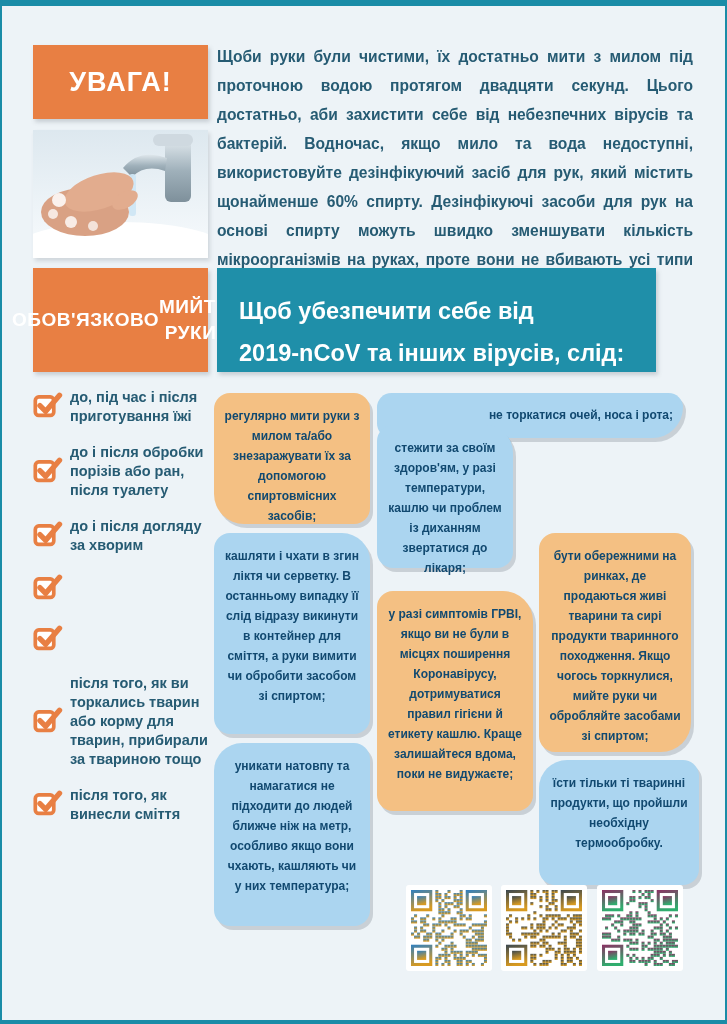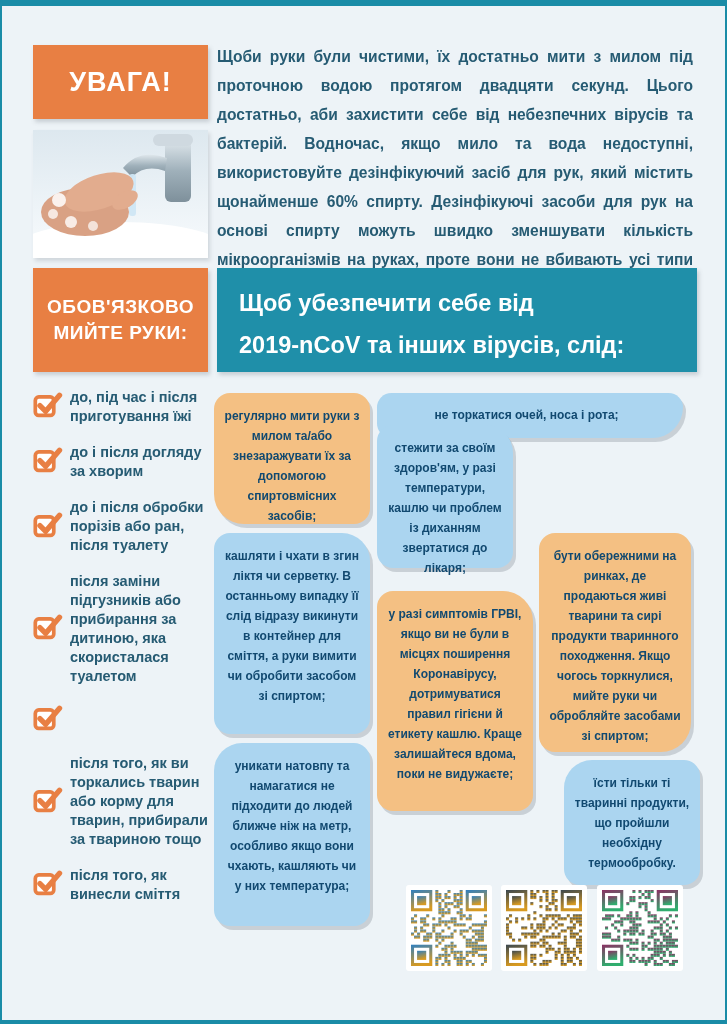--- a/index.html
+++ b/index.html
@@ -35,65 +35,65 @@
     box-shadow:2px 3px 4px rgba(90,100,110,.25);
   }
   .photo{
     position:absolute;left:31px;top:130px;width:175px;height:128px;
     box-shadow:2px 3px 4px rgba(90,100,110,.2);
     overflow:hidden;background:#e8eef3;
   }
   .mandatory-box{
     position:absolute;left:31px;top:268px;width:175px;height:104px;
     background:var(--orange);color:#fff;
-    display:flex;flex-direction:column;align-items:center;justify-content:center;
+    display:flex;flex-direction:row;align-items:center;justify-content:center;
     font-size:19px;font-weight:800;line-height:26px;letter-spacing:.5px;
     text-align:center;
     box-shadow:2px 3px 4px rgba(90,100,110,.25);
   }
   .checklist{position:absolute;left:31px;top:388px;width:176px;}
   .check-item{display:flex;align-items:flex-start;margin-bottom:17px;}
   .check-item .icon{flex:0 0 30px;margin-right:7px;align-self:center;}
   .check-item .label{
     font-size:14.5px;font-weight:700;line-height:19px;color:var(--ink);
   }
 
   
   .intro{
     position:absolute;left:215px;top:42px;width:476px;
     font-size:15.6px;font-weight:700;line-height:29px;
     color:var(--ink);text-align:justify;
   }
   .header-box{
-    position:absolute;left:215px;top:268px;width:480px;height:104px;
+    position:absolute;left:215px;top:268px;width:439px;height:104px;
     background:var(--teal);color:#fff;
-    padding:14px 0 0 22px;
+    padding:22px 0 0 22px;
     font-size:23.5px;font-weight:800;line-height:42px;
     box-shadow:2px 3px 4px rgba(90,100,110,.25);
   }
 
   
   .bubble{
     position:absolute;
     font-size:12px;font-weight:700;line-height:20px;color:var(--box-ink);
     text-align:center;padding:13px 10px;
     border-radius:16px;
     box-shadow:3px 4px 0 rgba(120,130,140,.30);
   }
   .bubble.blue{background:var(--box-blue);}
   .bubble.orange{background:var(--box-orange);}
   .b1{left:212px;top:393px;width:156px;height:131px;border-bottom-left-radius:30px;}
   .b2{left:212px;top:533px;width:156px;height:201px;border-top-right-radius:28px;}
   .b3{left:212px;top:743px;width:156px;height:183px;border-top-left-radius:28px;}
-  .b4{left:375px;top:393px;width:306px;height:45px;text-align:center;
+  .b4{left:375px;top:393px;width:306px;height:45px;text-align:right;
       padding:12px 10px 0 3px;border-bottom-right-radius:34px;}
   .b5{left:375px;top:425px;width:136px;height:143px;border-top-right-radius:28px;}
   .b6{left:375px;top:591px;width:156px;height:220px;border-top-right-radius:30px;}
   .b7{left:537px;top:533px;width:152px;height:219px;border-bottom-right-radius:30px;}
-  .b8{left:562px;top:760px;width:136px;height:125px;border-top-left-radius:28px;}
+  .b8{left:537px;top:760px;width:160px;height:125px;border-top-left-radius:28px;}
 
   
   .qr{
     position:absolute;top:885px;width:86px;height:86px;background:#fff;
     padding:5px;border-radius:3px;
   }
   .qr svg{display:block;width:100%;height:100%;}
   .qr1{left:404px;} .qr2{left:499px;} .qr3{left:595px;}
 </style>
 </head>
@@ -147,35 +147,34 @@
             <rect x="2" y="6" width="16" height="16" rx="3" fill="#fff" stroke="#e87f43" stroke-width="3.2"></rect>
             <path d="M6 13.5 L11 18.5 L23 4.5" fill="none" stroke="#e87f43" stroke-width="4.6" stroke-linecap="round" stroke-linejoin="round"></path>
           </svg></span>
         <span class="label">до, під час і після приготування їжі</span>
       </div>
       <div class="check-item">
         <span class="icon"><svg viewBox="0 0 26 26" width="30" height="30">
             <rect x="2" y="6" width="16" height="16" rx="3" fill="#fff" stroke="#e87f43" stroke-width="3.2"></rect>
             <path d="M6 13.5 L11 18.5 L23 4.5" fill="none" stroke="#e87f43" stroke-width="4.6" stroke-linecap="round" stroke-linejoin="round"></path>
           </svg></span>
+        <span class="label">до і після обробки порізів або ран, після туалету</span>
+      </div>
+      <div class="check-item">
+        <span class="icon"><svg viewBox="0 0 26 26" width="30" height="30">
+            <rect x="2" y="6" width="16" height="16" rx="3" fill="#fff" stroke="#e87f43" stroke-width="3.2"></rect>
+            <path d="M6 13.5 L11 18.5 L23 4.5" fill="none" stroke="#e87f43" stroke-width="4.6" stroke-linecap="round" stroke-linejoin="round"></path>
+          </svg></span>
         <span class="label">до і після догляду за хворим</span>
       </div>
       <div class="check-item">
         <span class="icon"><svg viewBox="0 0 26 26" width="30" height="30">
             <rect x="2" y="6" width="16" height="16" rx="3" fill="#fff" stroke="#e87f43" stroke-width="3.2"></rect>
             <path d="M6 13.5 L11 18.5 L23 4.5" fill="none" stroke="#e87f43" stroke-width="4.6" stroke-linecap="round" stroke-linejoin="round"></path>
           </svg></span>
-        <span class="label">до і після обробки порізів або ран, після туалету</span>
-      </div>
-      <div class="check-item">
-        <span class="icon"><svg viewBox="0 0 26 26" width="30" height="30">
-            <rect x="2" y="6" width="16" height="16" rx="3" fill="#fff" stroke="#e87f43" stroke-width="3.2"></rect>
-            <path d="M6 13.5 L11 18.5 L23 4.5" fill="none" stroke="#e87f43" stroke-width="4.6" stroke-linecap="round" stroke-linejoin="round"></path>
-          </svg></span>
-        <span class="label">після заміни підгузників або прибирання за дитиною, яка скористалася туалетом</span>
       </div>
       <div class="check-item">
         <span class="icon"><svg viewBox="0 0 26 26" width="30" height="30">
             <rect x="2" y="6" width="16" height="16" rx="3" fill="#fff" stroke="#e87f43" stroke-width="3.2"></rect>
             <path d="M6 13.5 L11 18.5 L23 4.5" fill="none" stroke="#e87f43" stroke-width="4.6" stroke-linecap="round" stroke-linejoin="round"></path>
           </svg></span>
       </div>
       <div class="check-item">
         <span class="icon"><svg viewBox="0 0 26 26" width="30" height="30">
             <rect x="2" y="6" width="16" height="16" rx="3" fill="#fff" stroke="#e87f43" stroke-width="3.2"></rect>

